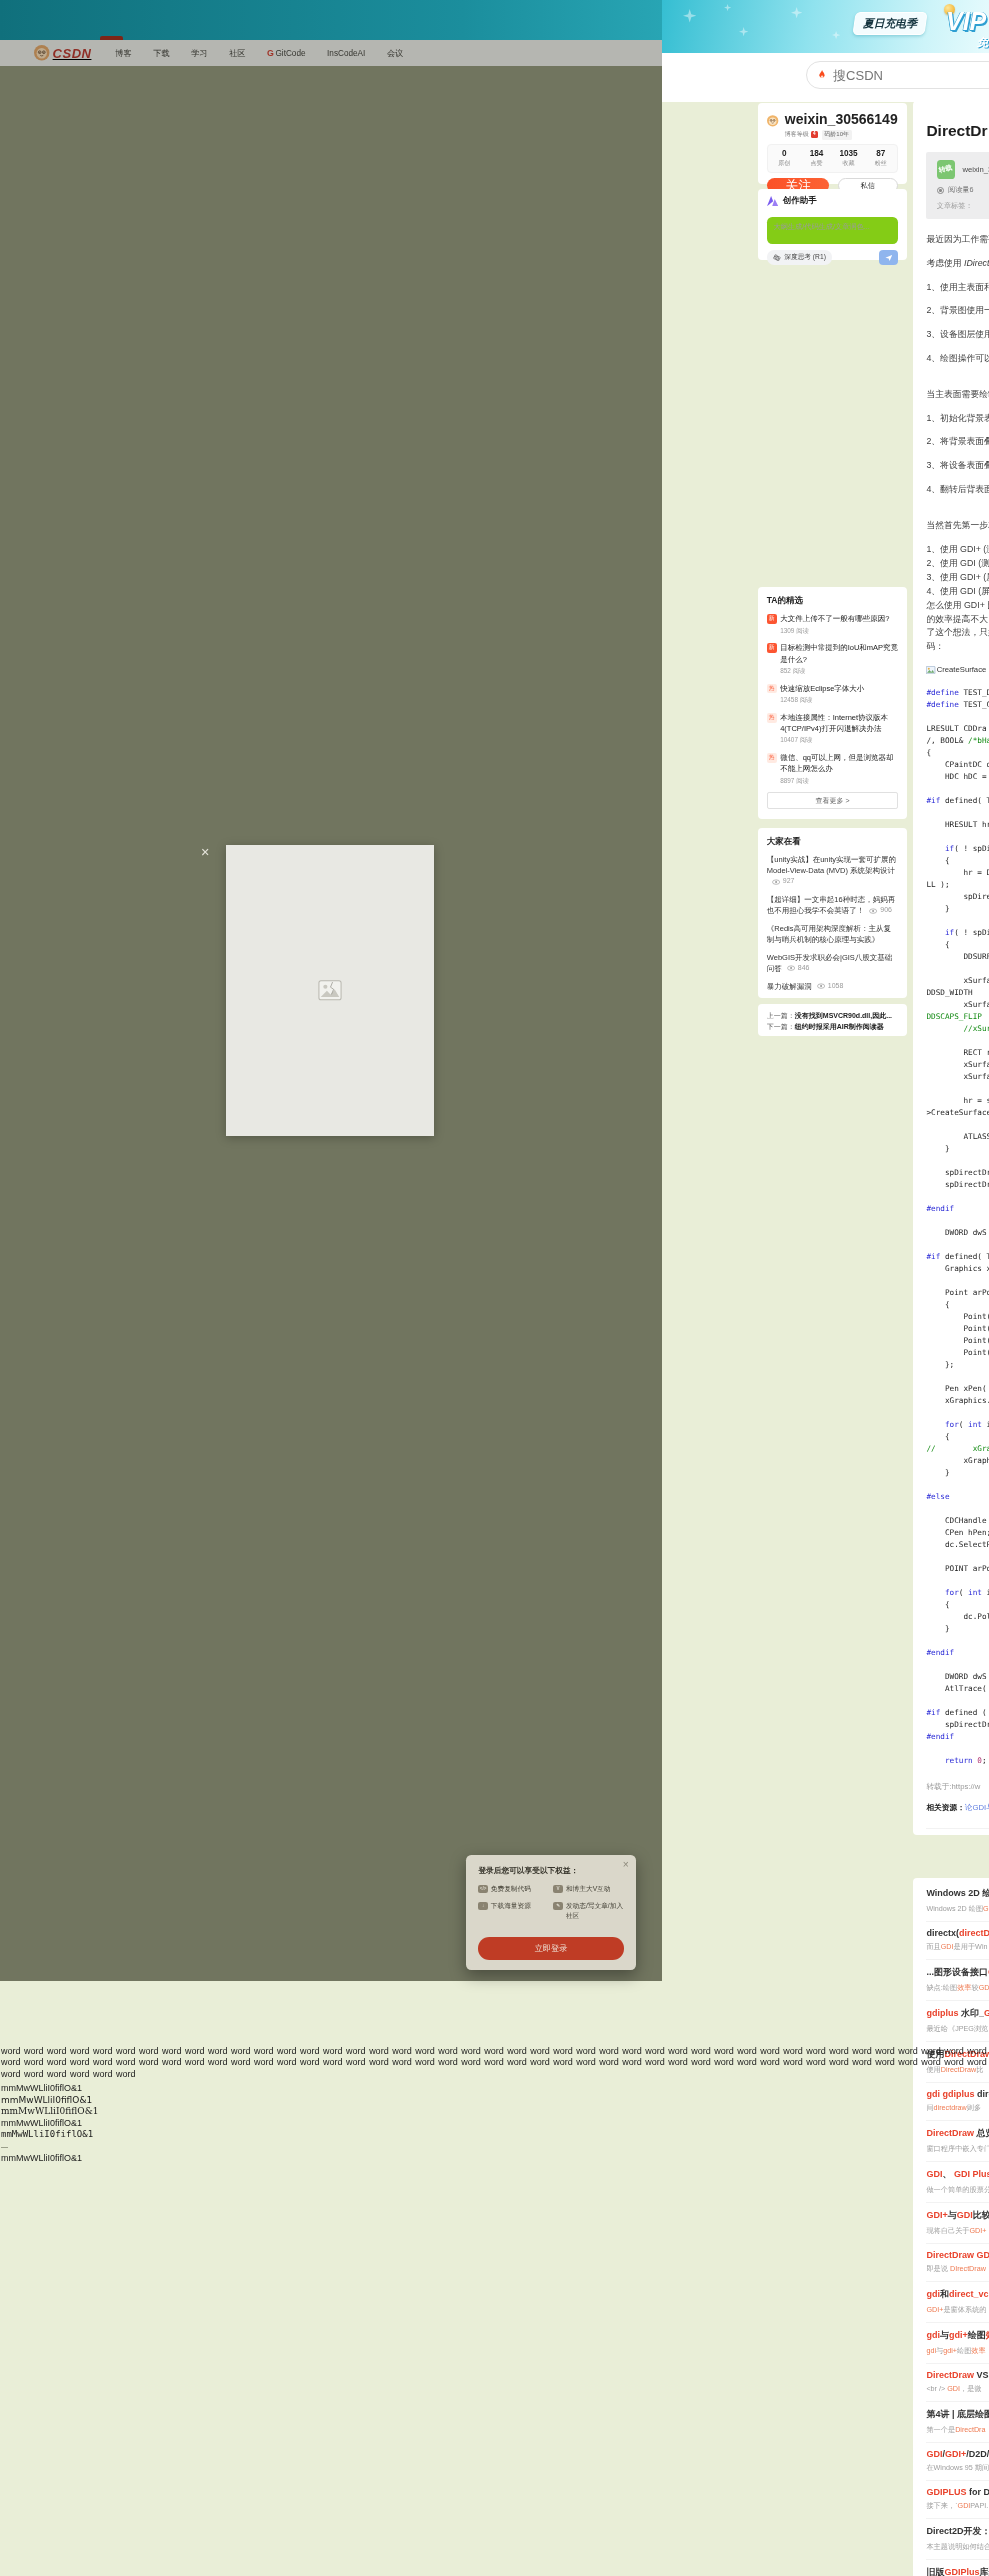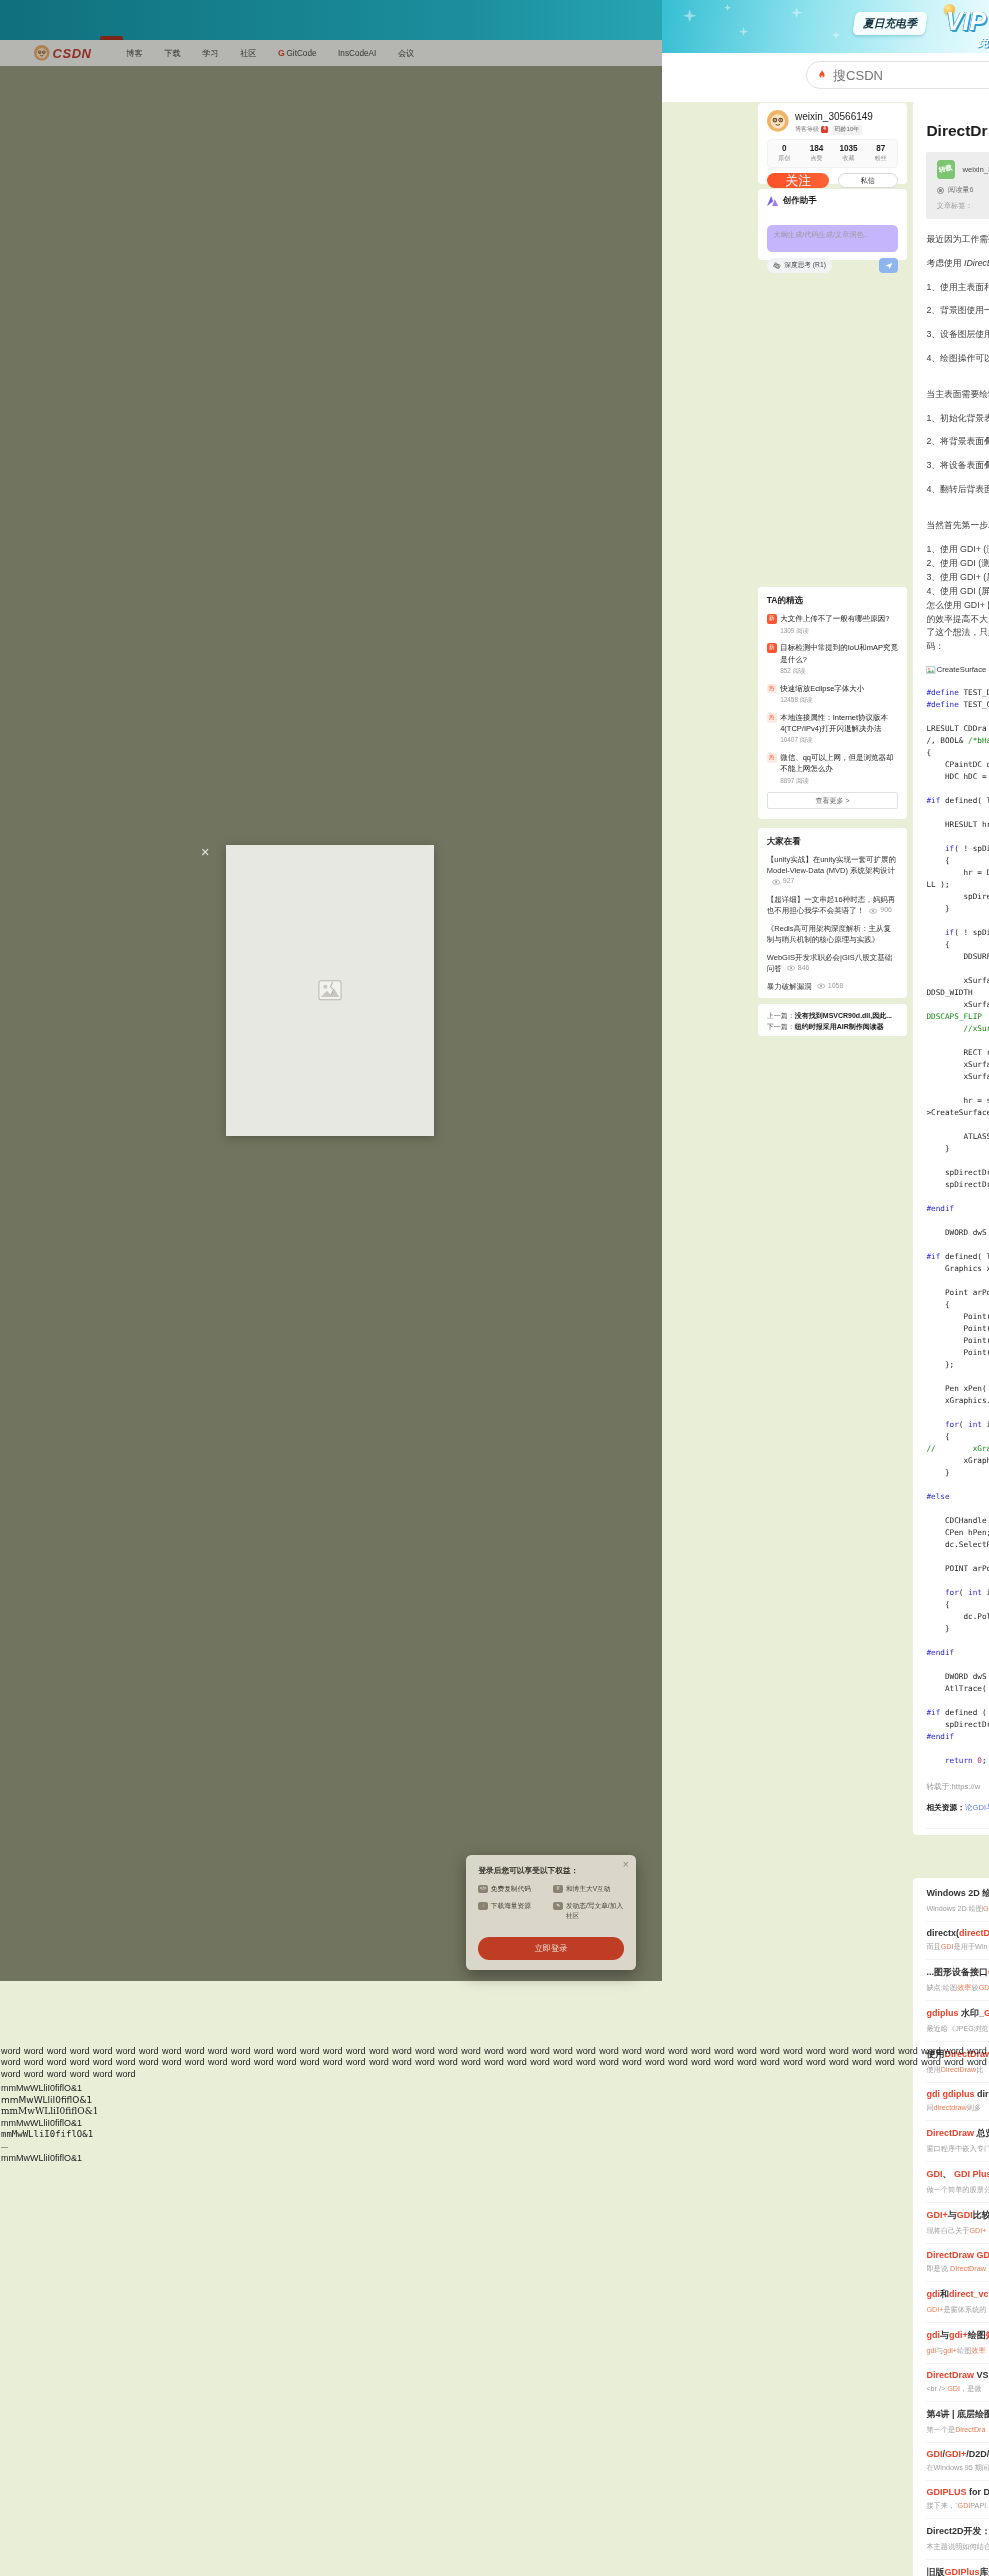--- a/index.html
+++ b/index.html
@@ -23,21 +23,21 @@
   .vip-big{position:absolute;left:284px;top:7.2px;font-size:25px;font-weight:900;font-style:italic;color:#fff;
     text-shadow:1.5px 1.5px 0 #2f9fd2,-0.5px -0.5px 0 #2f9fd2,0.5px -0.5px 0 #2f9fd2,-0.5px 0.5px 0 #2f9fd2;white-space:nowrap;}
   .vip-sub{position:absolute;left:315px;top:35px;font-size:11.3px;font-weight:900;font-style:italic;color:#fff;
     text-shadow:1px 1px 0 #2f9fd2;}
   .coin{position:absolute;left:282px;top:4.1px;width:11.3px;height:11.3px;border-radius:50%;
     background:radial-gradient(circle at 35% 35%,#ffe79a,#f3b83c 70%,#d99722);box-shadow:0 1px 1.5px rgba(120,80,0,.3);}
 
   
   .navbar{left:0;top:40px;width:662px;height:26px;background:#b5b6b1;display:flex;align-items:center;padding-left:34px;}
   .tab-ind{left:100px;top:36px;width:23px;height:4.1px;background:#7d2517;border-radius:2.1px 2.1px 0 0;}
-  .logo{display:flex;align-items:center;margin-right:24px;filter:saturate(.85) brightness(.78);}
+  .logo{display:flex;align-items:center;margin-right:13px;filter:saturate(.85) brightness(.78);text-decoration:underline;}
   .logo-word{font-size:13px;font-weight:bold;font-style:italic;color:#c9372a;letter-spacing:0.5px;margin-left:3.1px;}
   .nav-item{font-size:8.2px;color:#35352f;margin:0 10.8px;white-space:nowrap;cursor:pointer;}
   .g-mark{color:#a03428;font-weight:bold;margin-right:1.5px;font-size:8.8px;}
 
   
   .search-band{left:662px;top:53px;width:328px;height:49px;background:#fff;}
   .search-pill{left:806px;top:61px;width:196px;height:28px;background:#fff;border:0.5px solid #e2e2e2;
     border-radius:14px;display:flex;align-items:center;padding-left:11.3px;}
   .search-ph{font-size:13px;color:#8f8f8f;margin-left:4.6px;border:none;outline:none;background:transparent;width:113px;font-family:inherit;}
 
@@ -61,41 +61,41 @@
     font-size:4.6px;display:inline-flex;align-items:center;justify-content:center;font-weight:bold;}
   .dialog-btn{position:absolute;left:12.4px;right:12.4px;top:82px;height:23px;border-radius:11.3px;background:#bf3c25;
     color:#eee0d3;font-size:8.2px;display:flex;align-items:center;justify-content:center;cursor:pointer;}
 
   
   .card{position:absolute;background:#fff;border-radius:4.1px;}
 
   
   .author-card{left:758px;top:103px;width:149px;height:81px;padding:7.2px 9.3px;}
   .a-head{display:flex;}
-  .a-name{font-size:10px;font-weight:normal;color:#222;margin-left:6.2px;margin-top:1px;}
+  .a-name{font-size:14px;font-weight:bold;color:#222;margin-left:6.2px;margin-top:1px;}
   .a-badges{margin-left:6.2px;margin-top:2.6px;font-size:6px;color:#777;display:flex;align-items:center;}
   .lvl-ico{display:inline-block;width:6.7px;height:6.7px;background:#e23c2f;border-radius:1.5px;margin:0 3.1px 0 2.1px;color:#fff;
     font-size:4.6px;text-align:center;line-height:6.7px;font-weight:bold;}
   .age-pill{background:#f2f2f2;border-radius:1.5px;padding:0.5px 2.6px;margin-left:1px;color:#666;}
   .a-head-col{display:flex;flex-direction:column;}
   .stats{margin-top:4.6px;background:#fafafa;border:0.5px solid #f1f1f1;border-radius:4.1px;display:flex;padding:3.6px 0 3.1px 0;}
   .stat{flex:1;text-align:center;}
   .stat b{display:block;font-size:8.2px;color:#1f1f1f;font-weight:bold;}
   .stat span{display:block;font-size:6px;color:#8d8d8d;margin-top:1.5px;}
   .a-btns{margin-top:5.2px;display:flex;justify-content:space-between;}
   .btn-follow{width:62px;height:15.5px;border-radius:7.7px;background:linear-gradient(90deg,#fb5127,#fc6234);color:#fff;
     font-size:13px;display:flex;align-items:center;justify-content:center;cursor:pointer;}
   .btn-msg{width:60px;height:15.5px;border-radius:7.7px;border:0.5px solid #d9d9d9;color:#333;font-size:7.2px;
     display:flex;align-items:center;justify-content:center;cursor:pointer;background:#fff;}
 
   
   .assistant-card{left:758px;top:189px;width:149px;height:71px;padding:6.2px 9.3px;}
   .as-head{display:flex;align-items:center;}
   .as-title{font-size:8.5px;font-weight:bold;color:#222;margin-left:4.1px;}
-  .as-input{margin-top:18px;width:100%;height:27px;background:#c4b5fd;border:none;border-radius:5.2px;resize:none;
+  .as-input{margin-top:10px;width:100%;height:27px;background:#84cc16;border:none;border-radius:5.2px;resize:none;
     padding:4.6px 6.2px;font-size:7.2px;color:#333;font-family:inherit;outline:none;}
   .as-input::placeholder{color:#9b9b9b;}
   .as-row{margin-top:4.1px;display:flex;align-items:center;justify-content:space-between;}
   .deep-pill{height:14.4px;border-radius:7.2px;background:#f2f3f5;display:flex;align-items:center;padding:0 6.2px;
     font-size:6.7px;color:#444;cursor:pointer;}
   .deep-pill svg{margin-right:3.1px;}
   .send-btn{width:18.5px;height:14.4px;border-radius:4.1px;background:#8fb5ee;display:flex;align-items:center;justify-content:center;cursor:pointer;}
 
   
   .featured-card{left:758px;top:587px;width:149px;height:232px;padding:7.7px 8.8px;}

